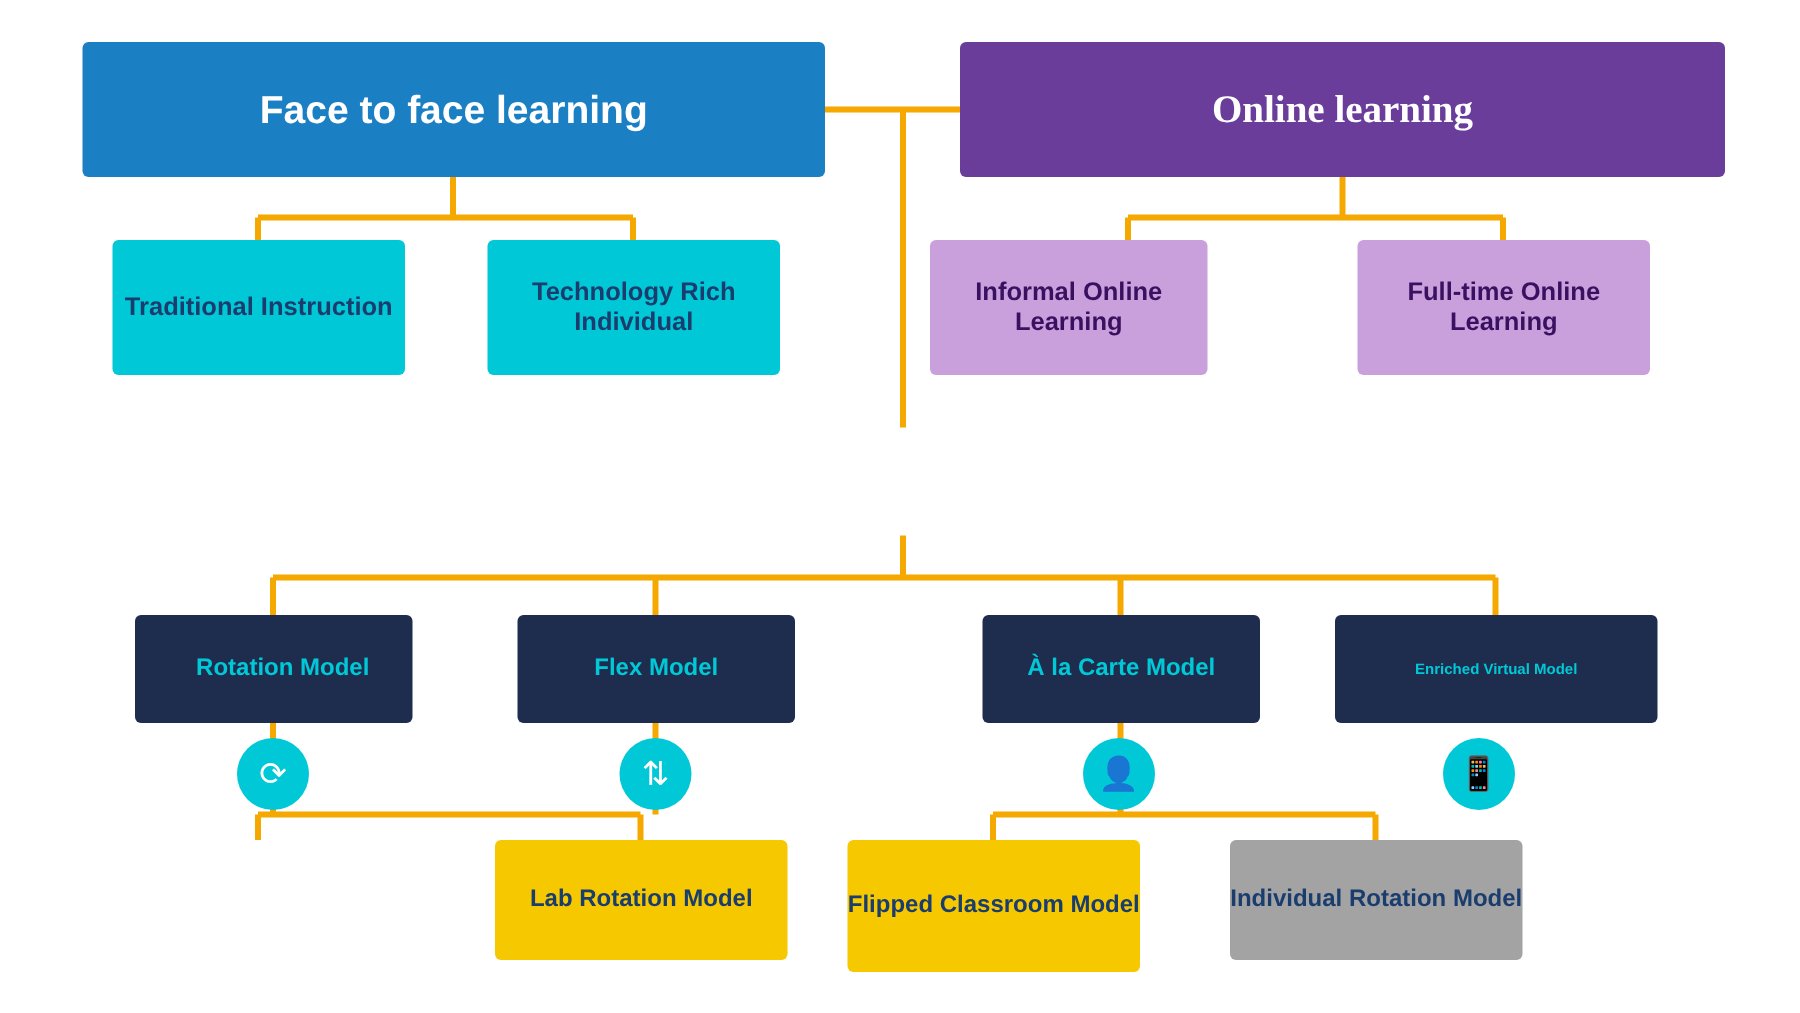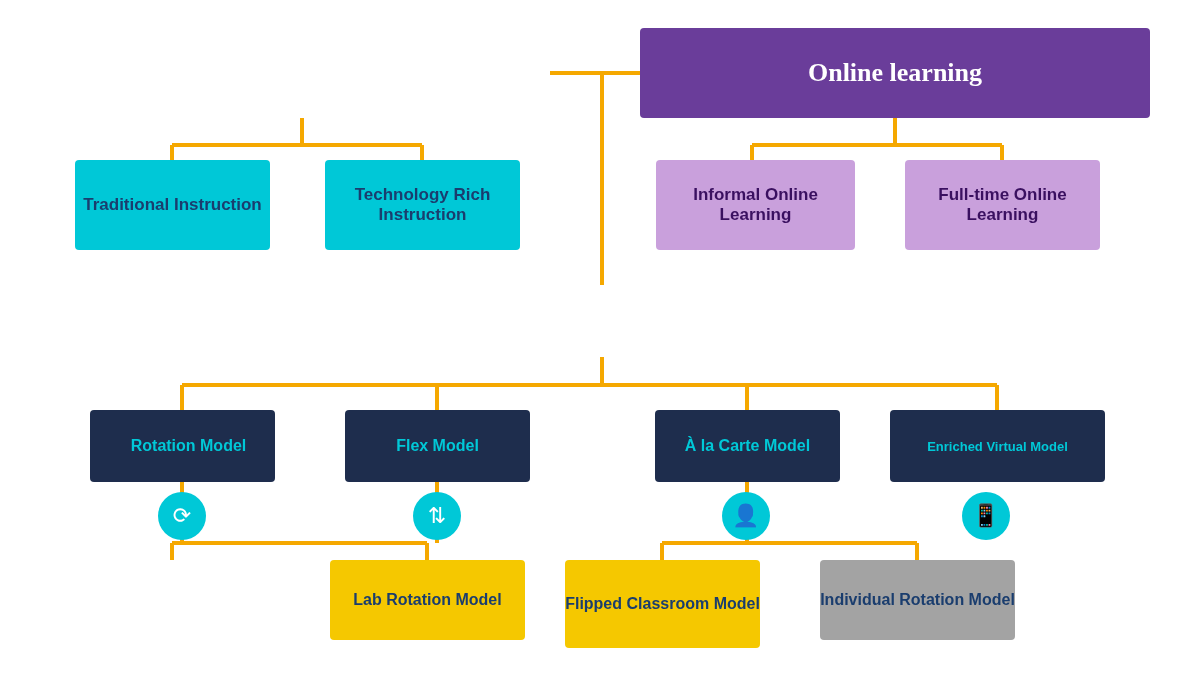--- a/index.html
+++ b/index.html
@@ -74,22 +74,22 @@
       font-size: 17px;
       left: 325px; top: 160px;
       width: 195px; height: 90px;
       border-radius: 4px;
     }
 
     .informal-online {
       background: #c9a0dc;
       color: #3a1060;
       font-size: 17px;
-      left: 656px; top: 160px;
-      width: 199px; height: 90px;
+      left: 620px; top: 160px;
+      width: 185px; height: 90px;
       border-radius: 4px;
       justify-content: center;
     }
 
     .fulltime-online {
       background: #c9a0dc;
       color: #3a1060;
       font-size: 17px;
       left: 905px; top: 160px;
       width: 195px; height: 90px;
@@ -131,21 +131,21 @@
       color: #00c8d7;
       font-size: 16px;
       left: 655px; top: 410px;
       width: 185px; height: 72px;
       border-radius: 4px;
     }
 
     .enriched-virtual {
       background: #1e2d4d;
       color: #00c8d7;
-      font-size: 13px;
+      font-size: 10px;
       left: 890px; top: 410px;
       width: 215px; height: 72px;
       border-radius: 4px;
       text-align: right;
     }
 
     
     .icon-node {
       position: absolute;
       z-index: 2;
@@ -238,31 +238,34 @@
 
     <line x1="437" y1="482" x2="437" y2="543" stroke="#f5a800" stroke-width="4"></line>
 
     <line x1="662" y1="543" x2="917" y2="543" stroke="#f5a800" stroke-width="4"></line>
     <line x1="662" y1="543" x2="662" y2="560" stroke="#f5a800" stroke-width="4"></line>
     <line x1="917" y1="543" x2="917" y2="560" stroke="#f5a800" stroke-width="4"></line>
 
     <line x1="747" y1="482" x2="747" y2="543" stroke="#f5a800" stroke-width="4"></line>
   </svg>
 
+  <div class="node face-to-face">
+    <span>Face to face learning</span>
+  </div>
 
   <div class="node online-learning">
     <span>Online learning</span>
   </div>
 
   <div class="node traditional">
     <span>Traditional Instruction</span>
   </div>
 
   <div class="node tech-rich">
-    <span>Technology Rich Instruction</span>
+    <span>Technology Rich Individual</span>
   </div>
 
   <div class="node informal-online">
     <span>Informal Online Learning</span>
   </div>
 
   <div class="node fulltime-online">
     <span>Full-time Online Learning</span>
   </div>
 

